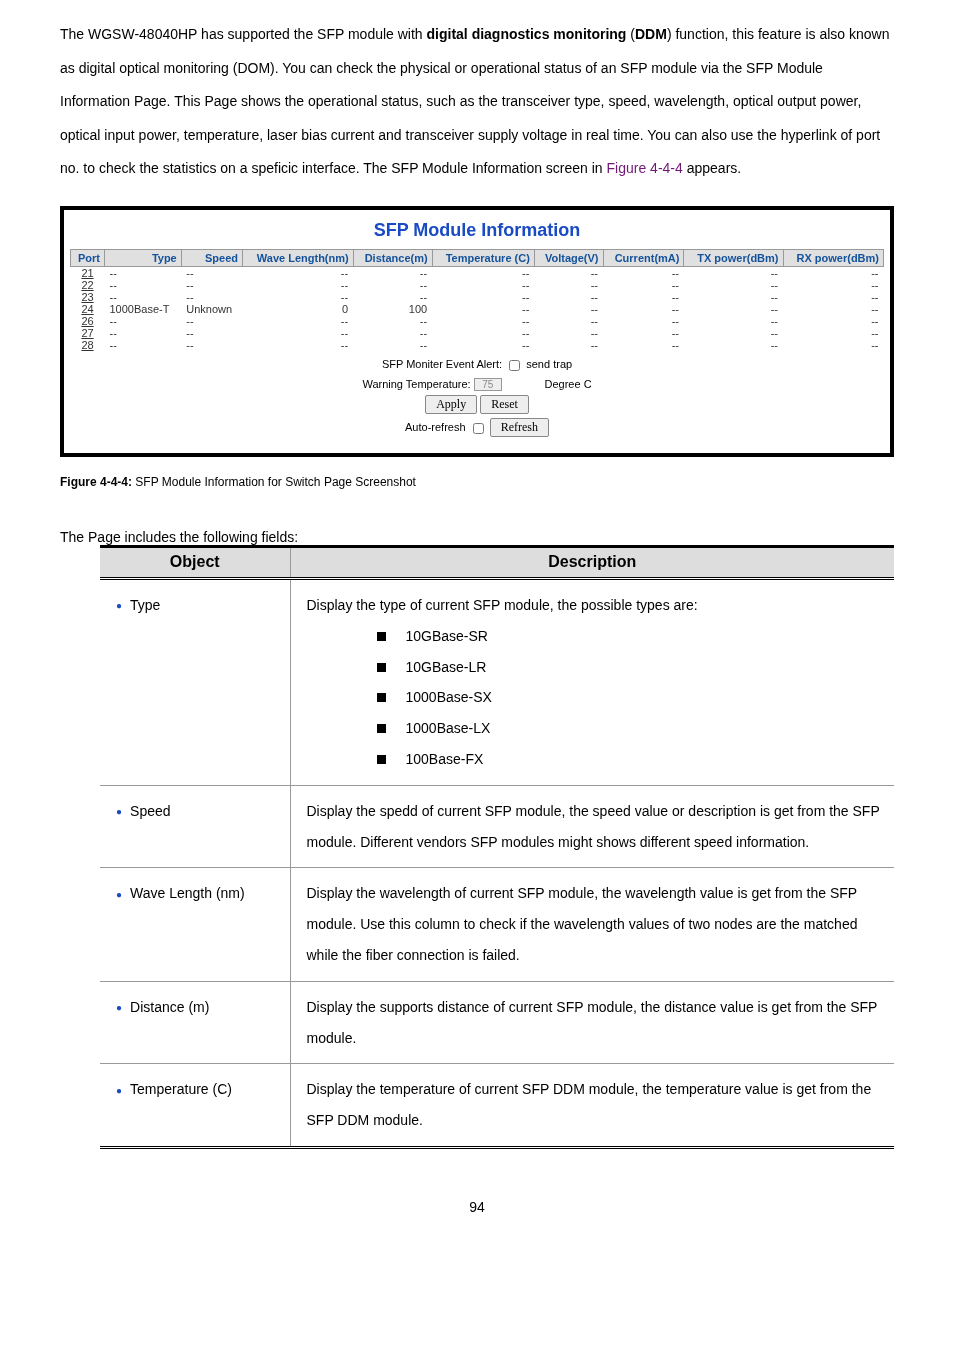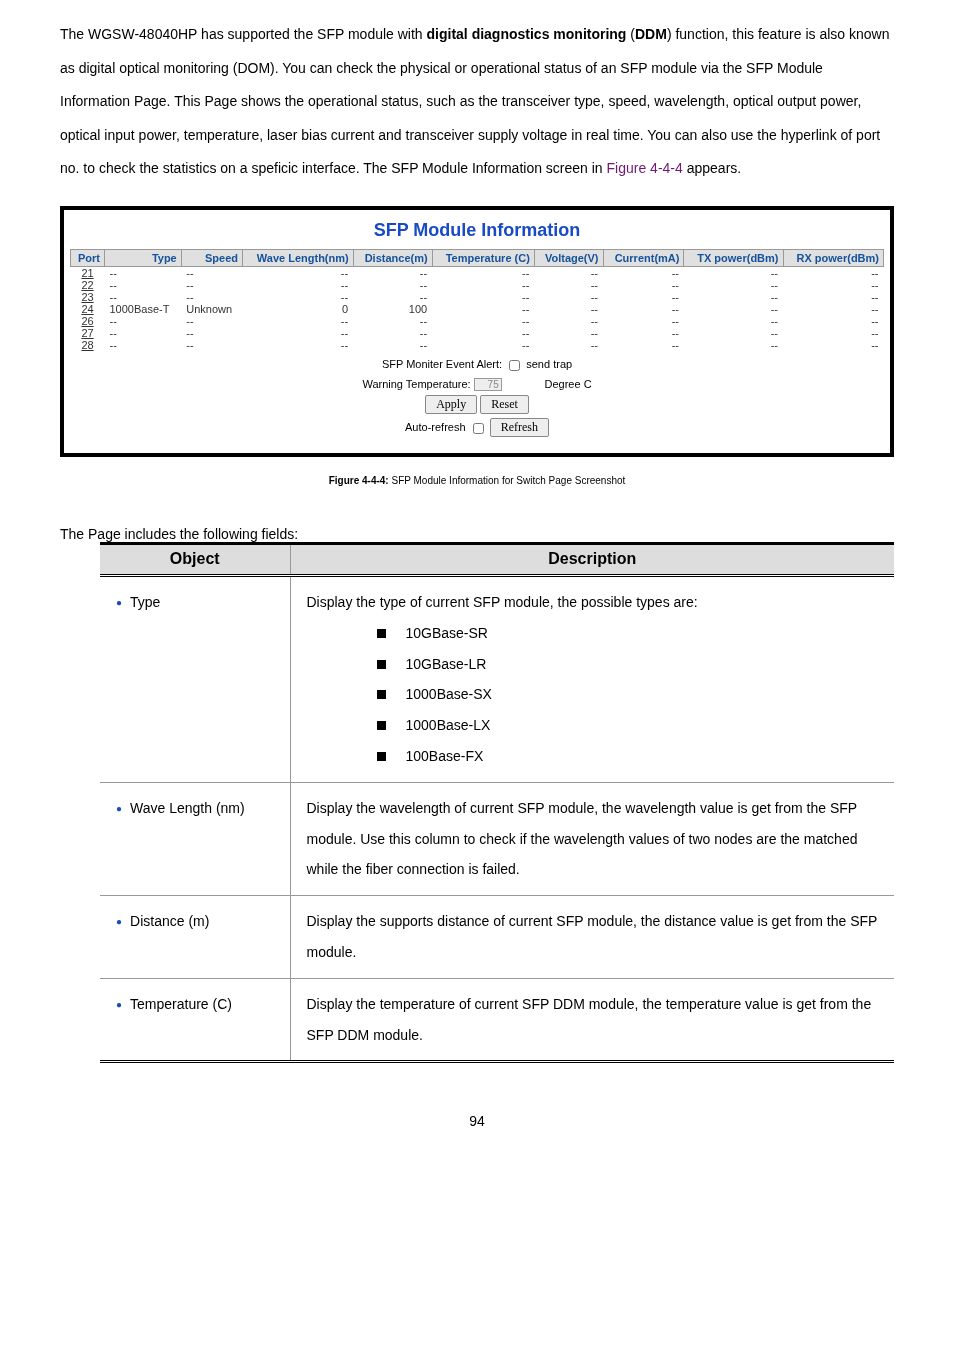--- a/index.html
+++ b/index.html
@@ -73,43 +73,43 @@
       font-size: 11px;
       font-family: Tahoma, Arial, sans-serif;
       margin-top: 6px;
     }
     .controls-row {
       margin: 4px 0;
     }
     .small-input {
       width: 28px;
       font-size: 10px;
-      text-align: right;
+      text-align: center;
       border: 1px solid #999;
       background: #eee;
       color: #888;
       padding: 0 2px;
     }
     .small-btn {
       font-size: 12px;
       padding: 1px 10px;
       font-family: "Times New Roman", serif;
       background: #eee;
       border: 1px solid #888;
       border-radius: 2px;
       cursor: pointer;
     }
     .chk {
       vertical-align: middle;
       width: 11px;
       height: 11px;
     }
     .caption {
-      text-align: center;
-      font-size: 10px;
+      text-align: left;
+      font-size: 12px;
       margin: 18px 0 40px 0;
     }
     .caption .bold { font-weight: bold; }
     .fields-intro {
       font-size: 14px;
     }
     .fields-table {
       border-collapse: collapse;
       width: 100%;
       margin-left: 40px;
@@ -323,20 +323,26 @@
             <div class="sub-list">
               <div><span class="sub-bullet"></span>10GBase-SR</div>
               <div><span class="sub-bullet"></span>10GBase-LR</div>
               <div><span class="sub-bullet"></span>1000Base-SX</div>
               <div><span class="sub-bullet"></span>1000Base-LX</div>
               <div><span class="sub-bullet"></span>100Base-FX</div>
             </div>
           </td>
         </tr>
         <tr>
+          <td><span class="obj-bullet">●</span><span class="bold">Speed</span></td>
+          <td>
+            <div>Display the spedd of current SFP module, the speed value or description is get from the SFP module. Different vendors SFP modules might shows different speed information.</div>
+          </td>
+        </tr>
+        <tr>
           <td><span class="obj-bullet">●</span><span class="bold">Wave Length (nm)</span></td>
           <td>
             <div>Display the wavelength of current SFP module, the wavelength value is get from the SFP module. Use this column to check if the wavelength values of two nodes are the matched while the fiber connection is failed.</div>
           </td>
         </tr>
         <tr>
           <td><span class="obj-bullet">●</span><span class="bold">Distance (m)</span></td>
           <td>
             <div>Display the supports distance of current SFP module, the distance value is get from the SFP module.</div>
           </td>

